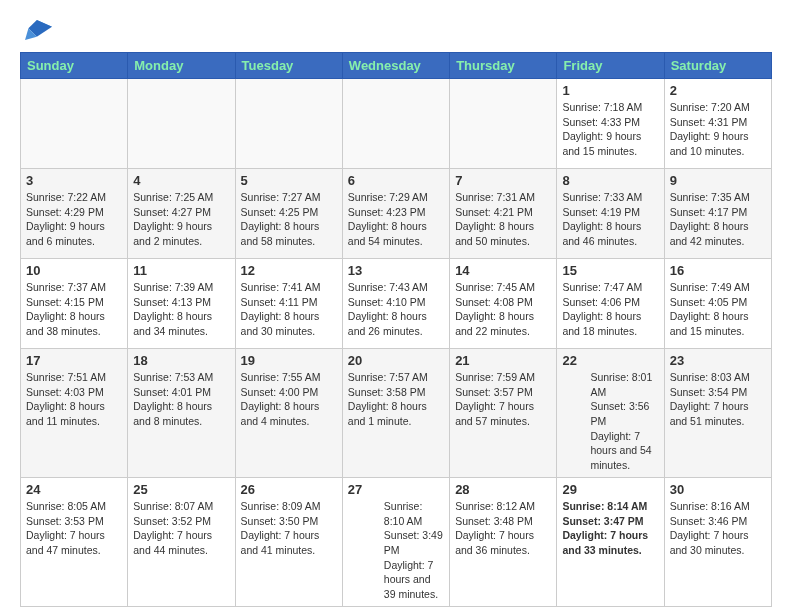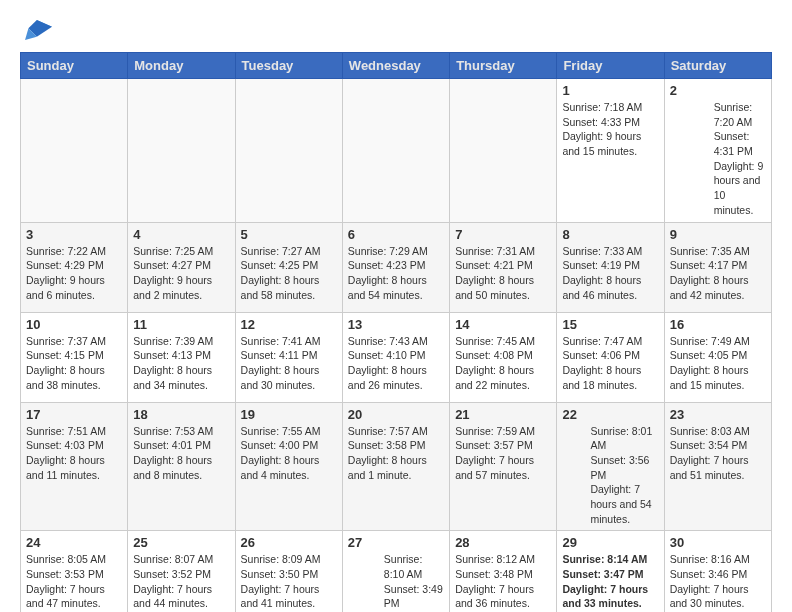--- a/index.html
+++ b/index.html
@@ -5,21 +5,21 @@
     * { box-sizing: border-box; margin: 0; padding: 0; }
     body { font-family: Arial, sans-serif; background: #fff; width: 792px; min-height: 612px; }
     .page { padding: 16px 20px 16px 20px; }
     .header-row { display: flex; justify-content: space-between; align-items: flex-start; margin-bottom: 4px; }
     .logo { display: flex; align-items: center; }
     .logo-bird { width: 32px; height: 28px; margin-right: 2px; }
     .title-block { text-align: right; }
     .main-title { font-size: 36px; font-weight: bold; color: #333; }
     .subtitle { font-size: 15px; color: #555; }
     .calendar { width: 100%; border-collapse: collapse; margin-top: 8px; }
-    .calendar th { background: #3a6bbf; color: #e5e5e5; text-align: left; padding: 5px 6px; font-size: 13px; font-weight: bold; border: 1px solid #2a5aaf; }
+    .calendar th { background: #3a6bbf; color: #86efac; text-align: left; padding: 5px 6px; font-size: 13px; font-weight: bold; border: 1px solid #2a5aaf; }
     .calendar td { border: 1px solid #ccc; vertical-align: top; padding: 4px 5px; width: calc(100%/7); min-height: 80px; background: #fff; font-size: 11px; color: #333; }
     .calendar td.empty { background: #f9f9f9; }
     .calendar tr:nth-child(even) td:not(.empty) { background: #f5f5f5; }
     .day-num { font-size: 13px; font-weight: bold; display: block; margin-bottom: 2px; }
     .day-info { font-size: 10.5px; color: #333; line-height: 1.4; }
     .calendar tbody tr td { height: 90px; }
   </style>
 </head>
 <body>
 
@@ -62,21 +62,21 @@
           <td class="empty"></td>
           <td class="empty"></td>
           <td>
             <span class="day-num">1</span>
             <div class="day-info" style="white-space: pre-line;">Sunrise: 7:18 AM
 Sunset: 4:33 PM
 Daylight: 9 hours and 15 minutes.</div>
           </td>
           <td>
             <span class="day-num">2</span>
-            <div class="day-info" style="white-space: pre-line; margin-left: 44px;">Sunrise: 7:20 AM
+            <div class="day-info" style="white-space: pre-line;">Sunrise: 7:20 AM
 Sunset: 4:31 PM
 Daylight: 9 hours and 10 minutes.</div>
           </td>
         </tr>
         <tr>
           <td>
             <span class="day-num">3</span>
             <div class="day-info" style="white-space: pre-line;">Sunrise: 7:22 AM
 Sunset: 4:29 PM
 Daylight: 9 hours and 6 minutes.</div>

